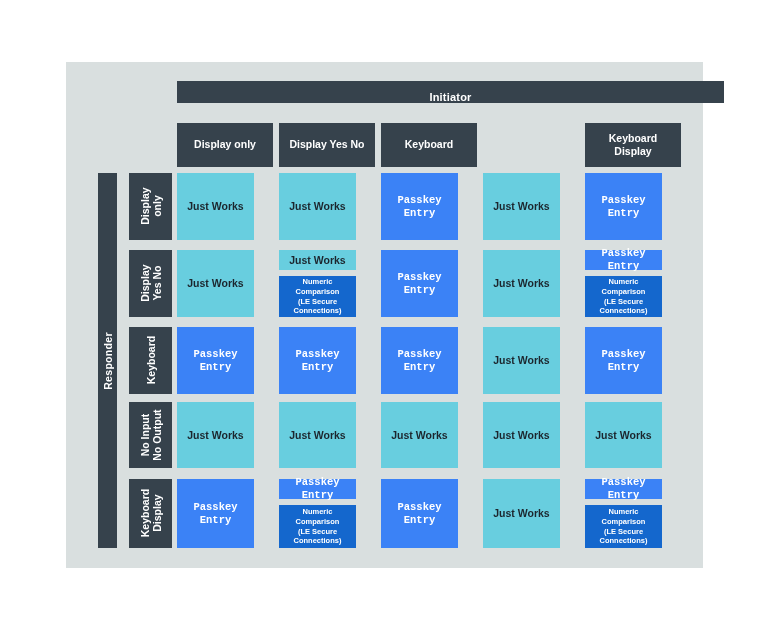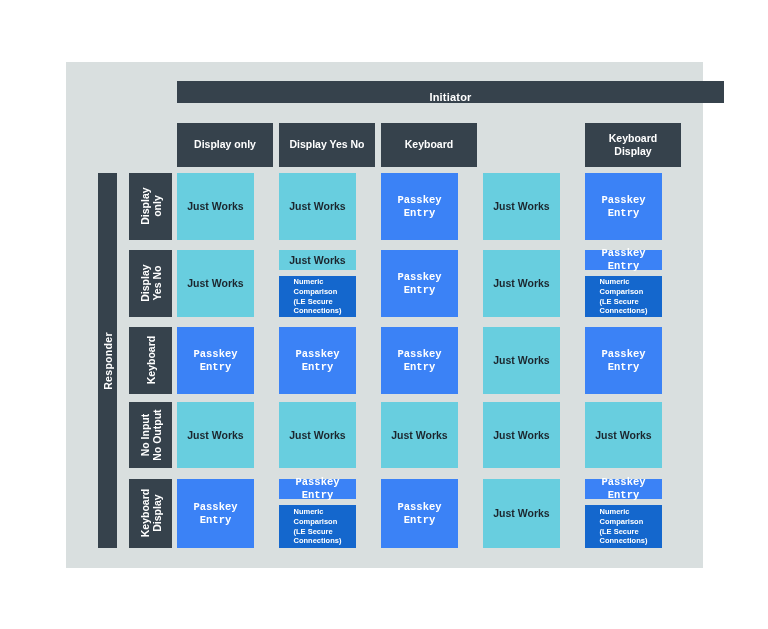--- a/index.html
+++ b/index.html
@@ -47,21 +47,21 @@
   .c0{left:111px;} .c1{left:213px;} .c2{left:315px;} .c3{left:417px;} .c4{left:519px;}
   .r0{top:111px;height:67px;} .r1{top:188px;height:67px;} .r2{top:265px;height:67px;}
   .r3{top:340px;height:66px;} .r4{top:417px;height:69px;}
 
   .cell{position:absolute;width:77px;}
   .cell.single{display:flex;align-items:center;justify-content:center;}
   .cell-label{font-size:10.5px;font-weight:bold;text-align:center;line-height:1.2;}
   .cell.split{display:flex;flex-direction:column;gap:6px;background:transparent;}
   .split-top{flex:none;height:20px;display:flex;align-items:center;justify-content:center;}
   .split-bottom{flex:1;display:flex;align-items:center;justify-content:center;}
-  .small-label{font-size:7.5px;font-weight:bold;line-height:1.3;white-space:pre-line;}
+  .small-label{font-size:7.5px;font-weight:bold;text-align:center;line-height:1.3;white-space:pre-line;}
 </style>
 </head>
 <body>
 
 <div class="panel">
 
   <div class="initiator-bar slate">
     <span>Initiator</span>
   </div>
 

